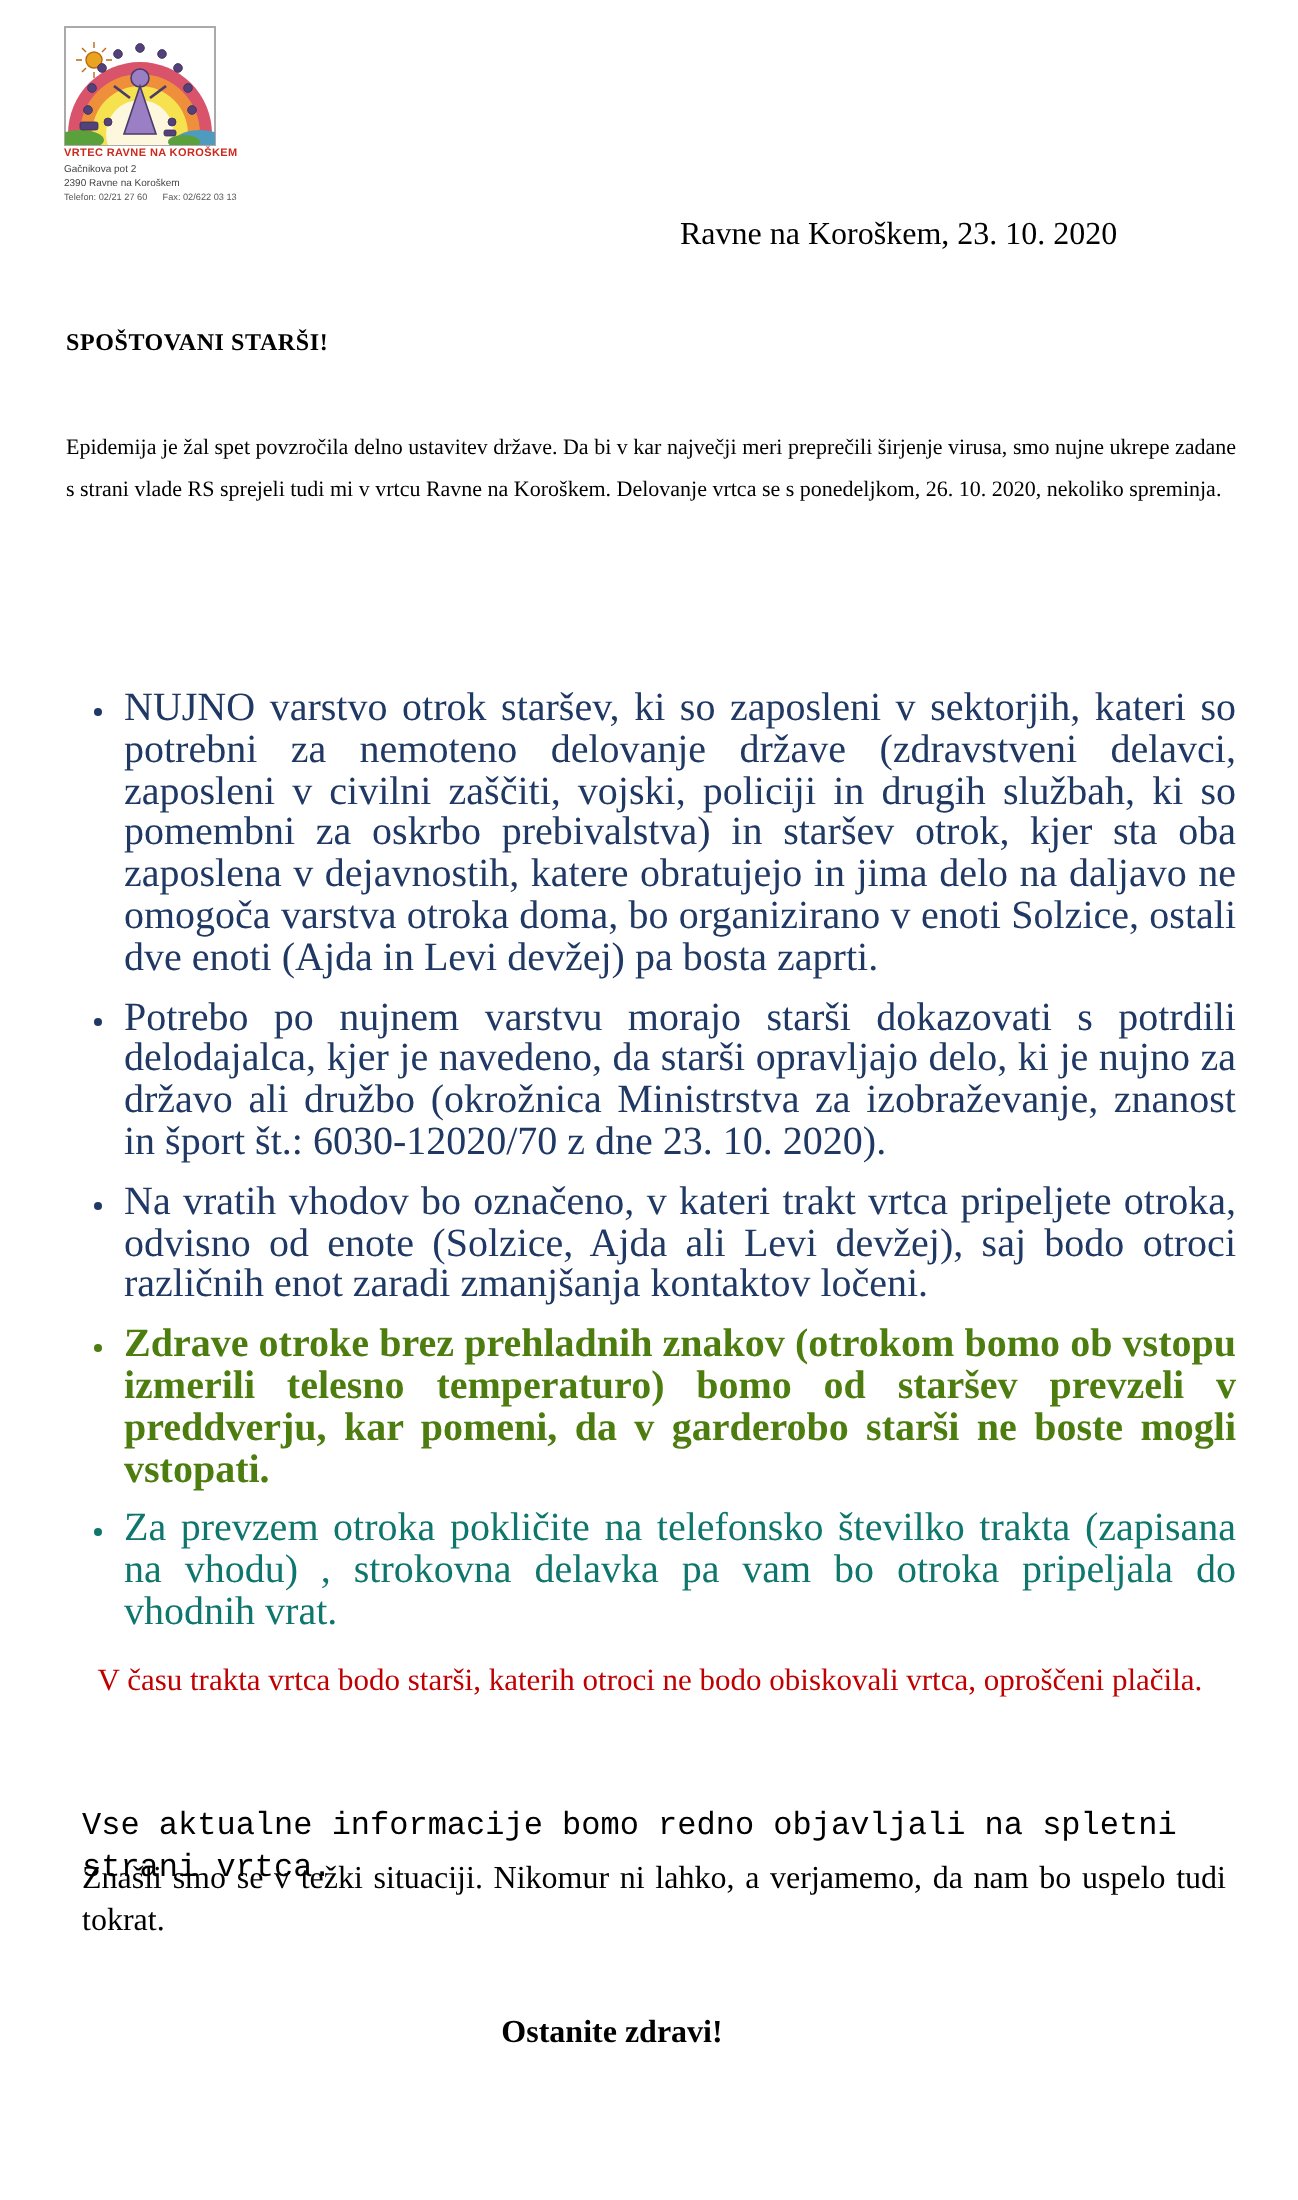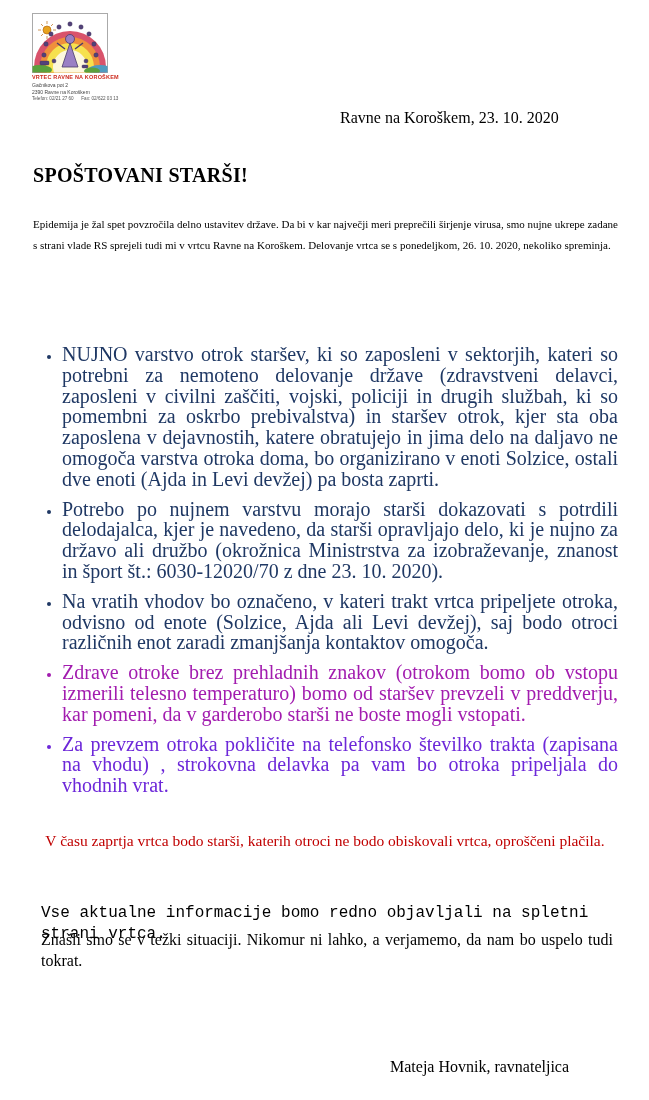--- a/index.html
+++ b/index.html
@@ -20,21 +20,21 @@
   .logo-frame { width: 76px; height: 60px; display: block; }
   .logo-caption { margin-top: 1px; line-height: 1.45; }
   .org-name { font-family: "Liberation Sans", sans-serif; font-size: 5.5px; font-weight: bold; color: #cc2a1e; letter-spacing: 0.2px; }
   .org-line { font-family: "Liberation Sans", sans-serif; font-size: 5px; color: #444444; }
   .org-contact { font-family: "Liberation Sans", sans-serif; font-size: 4.6px; color: #555555; white-space: pre; }
 
   
   .dateline { position: absolute; left: 340px; top: 109px; font-size: 16px; }
 
   
-  .salutation { position: absolute; left: 33px; top: 164px; font-size: 20px; font-weight: bold; letter-spacing: 0.3px; }
+  .salutation { position: absolute; left: 33px; top: 164px; font-size: 12px; font-weight: bold; letter-spacing: 0.3px; }
 
   
   .intro { position: absolute; left: 33px; top: 214px; width: 585px; font-size: 11px; line-height: 20.6px; text-align: justify; }
 
   
   .bullets { position: absolute; left: 33px; top: 344px; width: 585px; }
   .bullets ul { list-style: disc; padding-left: 29px; }
   .bullets li {
     font-size: 20px;
     line-height: 20.8px;
@@ -114,27 +114,27 @@
   <div class="dateline">Ravne na Koroškem, 23. 10. 2020</div>
 
   <div class="salutation">SPOŠTOVANI STARŠI!</div>
 
   <p class="intro">Epidemija je žal spet povzročila delno ustavitev države. Da bi v kar največji meri preprečili širjenje virusa, smo nujne ukrepe zadane s strani vlade RS sprejeli tudi mi v vrtcu Ravne na Koroškem. Delovanje vrtca se s ponedeljkom, 26. 10. 2020, nekoliko spreminja.</p>
 
   <div class="bullets">
     <ul>
       <li style="color: rgb(31, 56, 100);">NUJNO varstvo otrok staršev, ki so zaposleni v sektorjih, kateri so potrebni za nemoteno delovanje države (zdravstveni delavci, zaposleni v civilni zaščiti, vojski, policiji in drugih službah, ki so pomembni za oskrbo prebivalstva) in staršev otrok, kjer sta oba zaposlena v dejavnostih, katere obratujejo in jima delo na daljavo ne omogoča varstva otroka doma, bo organizirano v enoti Solzice, ostali dve enoti (Ajda in Levi devžej) pa bosta zaprti.</li>
       <li style="color: rgb(31, 56, 100);">Potrebo po nujnem varstvu morajo starši dokazovati s potrdili delodajalca, kjer je navedeno, da starši opravljajo delo, ki je nujno za državo ali družbo (okrožnica Ministrstva za izobraževanje, znanost in šport št.: 6030-12020/70 z dne 23. 10. 2020).</li>
-      <li style="color: rgb(31, 56, 100);">Na vratih vhodov bo označeno, v kateri trakt vrtca pripeljete otroka, odvisno od enote (Solzice, Ajda ali Levi devžej), saj bodo otroci različnih enot zaradi zmanjšanja kontaktov omogoča.</li>
-      <li style="color: #a21caf;">Zdrave otroke brez prehladnih znakov (otrokom bomo ob vstopu izmerili telesno temperaturo) bomo od staršev prevzeli v preddverju, kar pomeni, da v garderobo starši ne boste mogli vstopati.</li>
-      <li style="color: #6d28d9;">Za prevzem otroka pokličite na telefonsko številko trakta (zapisana na vhodu) , strokovna delavka pa vam bo otroka pripeljala do vhodnih vrat.</li>
+      <li style="color: rgb(31, 56, 100);">Na vratih vhodov bo označeno, v kateri trakt vrtca pripeljete otroka, odvisno od enote (Solzice, Ajda ali Levi devžej), saj bodo otroci različnih enot zaradi zmanjšanja kontaktov ločeni.</li>
+      <li style="color: #4d7c0f; font-weight: bold;">Zdrave otroke brez prehladnih znakov (otrokom bomo ob vstopu izmerili telesno temperaturo) bomo od staršev prevzeli v preddverju, kar pomeni, da v garderobo starši ne boste mogli vstopati.</li>
+      <li style="color: #0f766e;">Za prevzem otroka pokličite na telefonsko številko trakta (zapisana na vhodu) , strokovna delavka pa vam bo otroka pripeljala do vhodnih vrat.</li>
     </ul>
   </div>
 
-  <p class="notice" style="color: rgb(192, 0, 0);">V času zaprtja vrtca bodo starši, katerih otroci ne bodo obiskovali vrtca, oproščeni plačila.</p>
+  <p class="notice" style="color: rgb(192, 0, 0);">V času trakta vrtca bodo starši, katerih otroci ne bodo obiskovali vrtca, oproščeni plačila.</p>
 
   <p class="closing-1">Vse aktualne informacije bomo redno objavljali na spletni strani vrtca.</p>
   <p class="closing-2">Znašli smo se v težki situaciji. Nikomur ni lahko, a verjamemo, da nam bo uspelo tudi tokrat.</p>
 
+  <div class="farewell">Ostanite zdravi!</div>
 
-  <div class="signature">Mateja Hovnik, ravnateljica</div>
 
 </div>
 
 </body></html>

